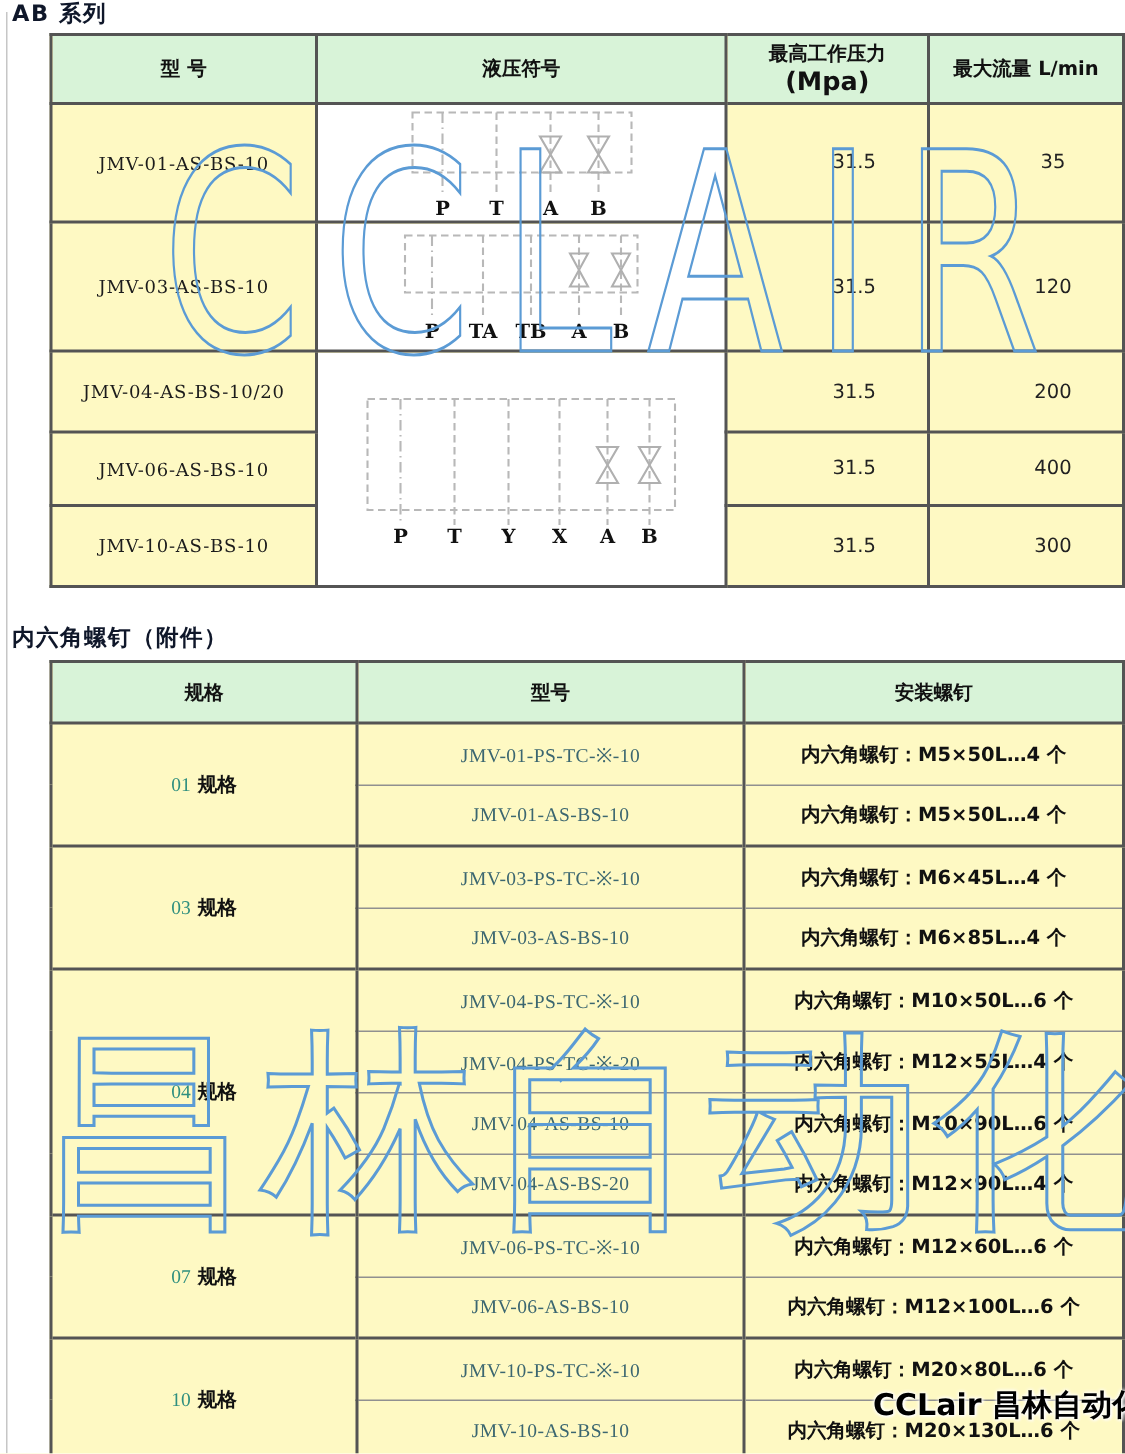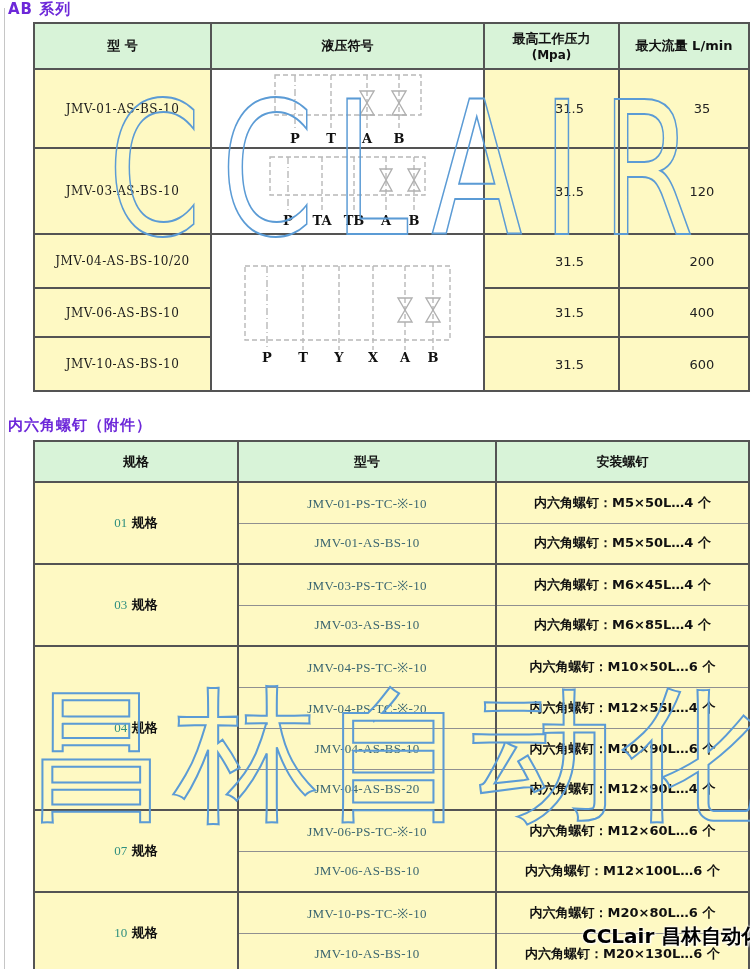--- a/index.html
+++ b/index.html
@@ -1,32 +1,32 @@
 <!DOCTYPE html>
 <html><head>
 <meta charset="utf-8">
 <style>
   * { margin:0; padding:0; box-sizing:border-box; }
   body { background:#ffffff; font-family:"DejaVu Sans","Liberation Sans",sans-serif; }
   .page { position:relative; width:750px; height:969px; background:#fff; overflow:hidden; }
 
   .left-edge { position:absolute; left:4px; top:8px; height:961px; width:1px; background:#c6c6c6; }
 
-  .section-title { position:absolute; left:8px; font-size:15px; font-weight:bold; color:#6d28d9; letter-spacing:1px; }
+  .section-title { position:absolute; left:8px; font-size:15px; font-weight:bold; color:#0f172a; letter-spacing:1px; }
   #title1 { top:0px; }
   #title2 { top:416px; }
 
   table { border-collapse:collapse; table-layout:fixed; position:absolute; background:#fef9c3; }
   th, td { text-align:center; vertical-align:middle; overflow:hidden; }
 
   
   #t1 { left:33px; top:22px; width:715px; }
   #t1 th, #t1 td { border:2px solid #545454; }
   #t1 th { background:#d8f3d8; font-size:13px; font-weight:bold; color:#111; }
-  #t1 .hdr-sub { font-size:12px; font-weight:bold; }
+  #t1 .hdr-sub { font-size:17px; font-weight:bold; }
   .model-a { font-family:"DejaVu Serif","Liberation Serif",serif; font-size:12px; color:#1c1c1c; letter-spacing:0.5px; }
   .val { font-size:13px; color:#222;padding-left:36px; }
   .sym-cell { background:#fff; }
 
   
   #t2 { left:33px; top:440px; width:715px; }
   #t2 th { background:#d8f3d8; font-size:13px; font-weight:bold; color:#111; border:2px solid #545454; }
   #t2 td { border-left:2px solid #545454; border-right:2px solid #545454; border-top:1px solid #909090; border-bottom:1px solid #909090; }
   #t2 tr.g-start td { border-top:2px solid #545454; }
   .model-b { font-family:Liberation Serif, serif; font-size:13px; color:#3b6670; letter-spacing:0.3px; }
@@ -145,21 +145,21 @@
       <td class="val">200</td>
     </tr>
     <tr style="height:49px">
       <td class="model-a">JMV-06-AS-BS-10</td>
       <td class="val">31.5</td>
       <td class="val">400</td>
     </tr>
     <tr style="height:54px">
       <td class="model-a">JMV-10-AS-BS-10</td>
       <td class="val">31.5</td>
-      <td class="val">600</td>
+      <td class="val">300</td>
     </tr>
   </tbody>
     </table>
 
   <div class="section-title" id="title2">内六角螺钉（附件）</div>
 
   <table id="t2">
     <colgroup>
         <col style="width:204px">
         <col style="width:258px">

